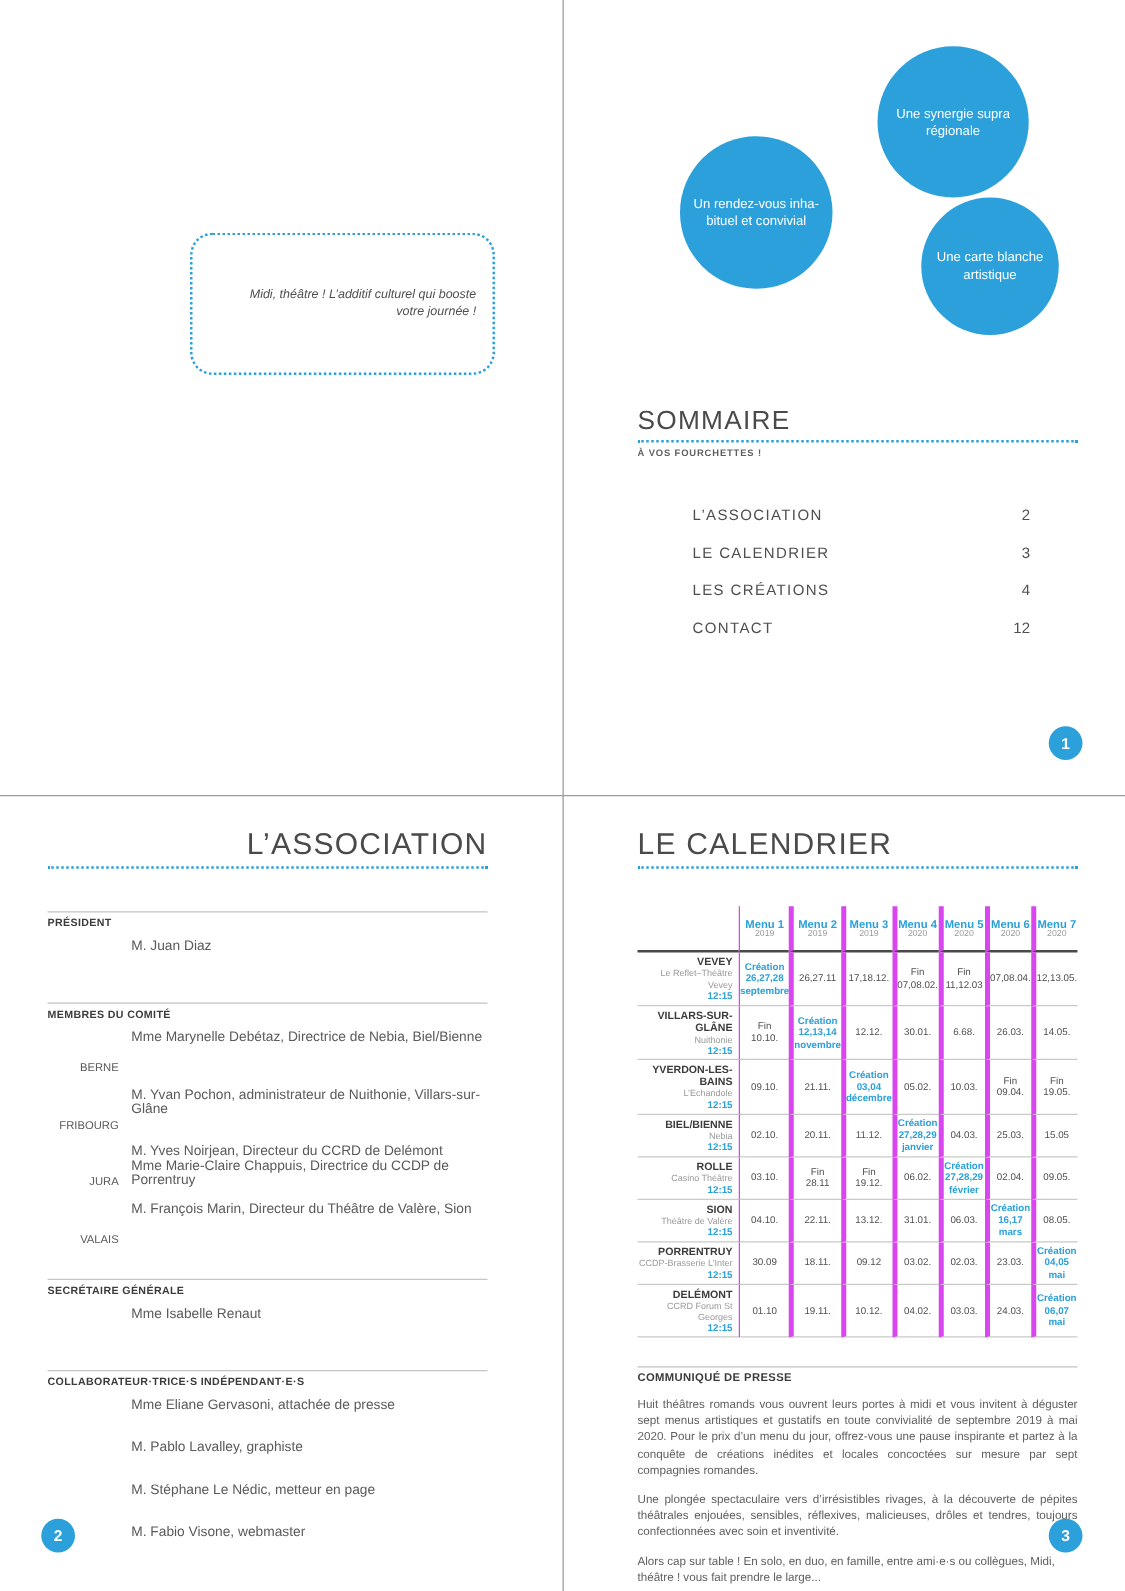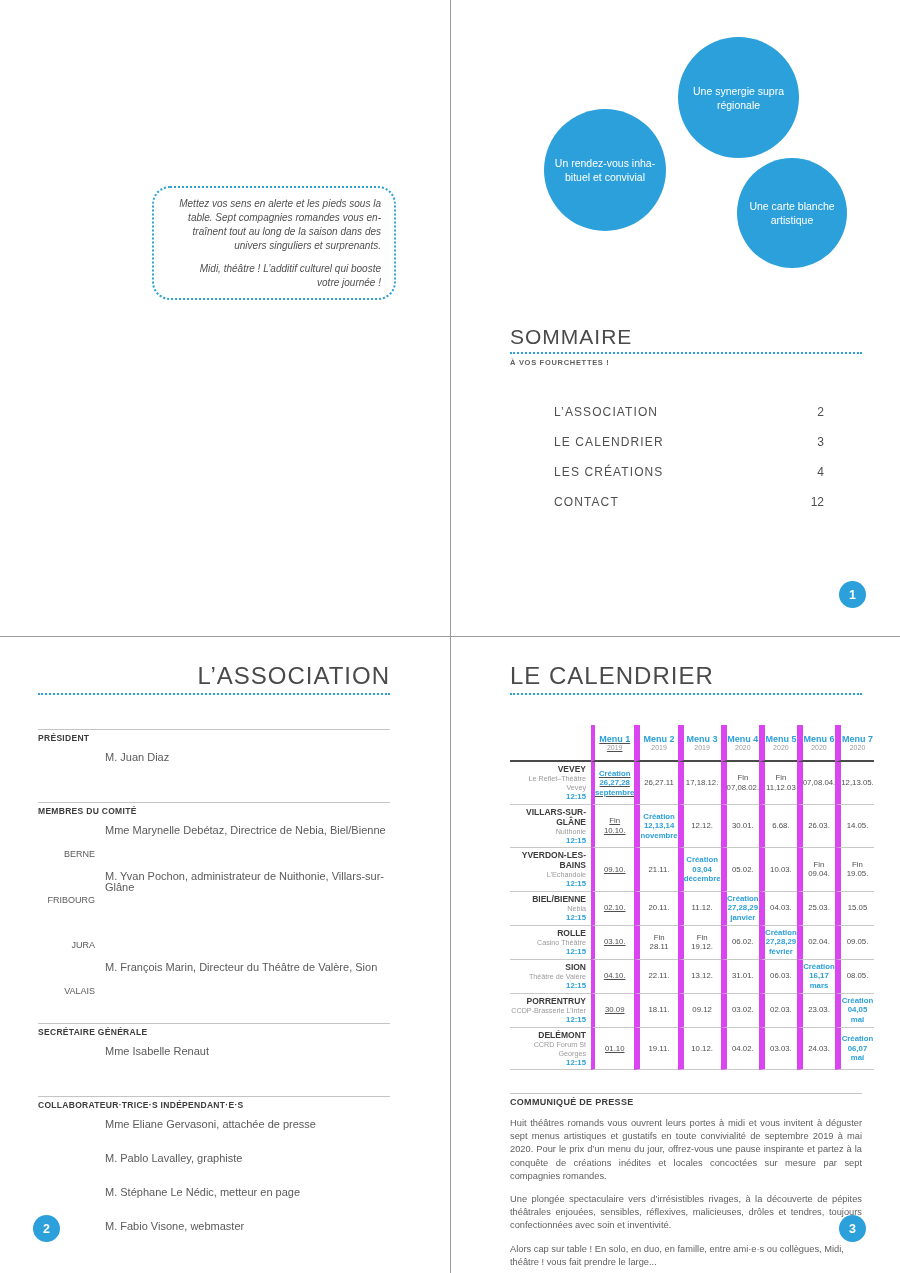--- a/index.html
+++ b/index.html
@@ -24,21 +24,21 @@
   .intro-box p:last-child{margin-bottom:0;}
 
   
   .circle{
     position:absolute;border-radius:50%;background:var(--accent);
     display:flex;align-items:center;justify-content:center;
   }
   .circle .circle-label{
     color:#ffffff;font-size:10.5px;line-height:14px;text-align:center;white-space:pre-line;
   }
-  .c0{left:678px;top:37px;width:121px;height:121px;}
+  .c0{left:702px;top:37px;width:121px;height:121px;}
   .c1{left:544px;top:109px;width:122px;height:122px;}
   .c2{left:737px;top:158px;width:110px;height:110px;}
 
   
   .page-title{font-size:24px;font-weight:300;letter-spacing:1px;color:#4a4a4a;}
   .dotline{border-bottom:2px dotted var(--accent);margin-top:3px;}
   .page-badge{
     position:absolute;width:27px;height:27px;border-radius:50%;background:var(--accent);
     color:#fff;font-size:12.5px;font-weight:bold;display:flex;align-items:center;justify-content:center;
   }
@@ -68,22 +68,22 @@
   .assoc-label{width:57px;flex-shrink:0;text-align:right;font-size:9px;color:#5a5a5a;line-height:11.5px;margin-top:24px;}
   .assoc-lines{margin-left:10px;font-size:11px;color:#5a5a5a;line-height:11.5px;white-space:pre-line;}
 
   
   .calpage{position:absolute;left:510px;top:662px;width:352px;}
   .cal-table{margin-top:30px;display:grid;grid-template-columns:81px repeat(7,1fr);}
   .cal-cell{display:flex;flex-direction:column;align-items:center;justify-content:center;
     min-height:29px;text-align:center;}
   .cal-cell.head{border-bottom:2px solid #4a4a4a;padding:3px 0;}
   .cal-cell.body{border-bottom:1px solid #c9c9c9;padding:2px 0;}
-  .colsep{border-left:6px solid #d946ef;}
-  .colfirst{border-left:4px solid #d946ef;text-decoration:underline;}
+  .colsep{border-left:4px solid #d946ef;}
+  .colfirst{border-left:1px solid #d946ef;}
   .menu-name{font-size:9px;font-weight:bold;color:var(--accent);}
   .menu-year{font-size:7px;color:#9a9a9a;}
   .city-cell{align-items:flex-end;padding-right:5px !important;text-align:right;}
   .city{font-size:8.5px;font-weight:bold;color:#3c3c3c;line-height:10px;}
   .venue{font-size:7.2px;color:#9a9a9a;line-height:9px;}
   .time{font-size:7.8px;font-weight:bold;color:var(--accent);line-height:9.5px;}
   .date-txt{font-size:7.8px;color:#4f4f4f;line-height:9.5px;white-space:pre-line;}
   .date-txt.hl{color:var(--accent);font-weight:bold;}
 
   .press{margin-top:23px;}
@@ -91,24 +91,20 @@
   .press-p{margin:10px 0 0 0;font-size:9.3px;line-height:13.2px;color:#5f5f5f;text-align:justify;}
   .press-p.short{text-align:left;}
 </style>
 </head>
 <body>
 
 <div class="divider-v"></div>
 <div class="divider-h"></div>
 
 <div class="intro-box">
-  <p>Mettez vos sens en alerte et les pieds sous la
-table. Sept compagnies romandes vous en-
-traînent tout au long de la saison dans des
-univers singuliers et surprenants.</p>
   <p>Midi, théâtre ! L’additif culturel qui booste
 votre journée !</p>
 </div>
 
 <div id="circles">
     <div class="circle c0">
       <div class="circle-label">Une synergie supra
 régionale</div>
     </div>
     <div class="circle c1">
@@ -167,20 +163,22 @@
           <div class="assoc-row">
             <div class="assoc-label">BERNE</div>
             <div class="assoc-lines">Mme Marynelle Debétaz, Directrice de Nebia, Biel/Bienne</div>
           </div>
           <div class="assoc-row">
             <div class="assoc-label">FRIBOURG</div>
             <div class="assoc-lines">M. Yvan Pochon, administrateur de Nuithonie, Villars-sur-Glâne</div>
           </div>
           <div class="assoc-row">
             <div class="assoc-label">JURA</div>
+            <div class="assoc-lines">M. Yves Noirjean, Directeur du CCRD de Delémont
+Mme Marie-Claire Chappuis, Directrice du CCDP de Porrentruy</div>
           </div>
           <div class="assoc-row">
             <div class="assoc-label">VALAIS</div>
             <div class="assoc-lines">M. François Marin, Directeur du Théâtre de Valère, Sion</div>
           </div>
         </div>
       </div>
       <div class="sec">
         <div class="sec-rule"></div>
         <div class="sec-head">SECRÉTAIRE GÉNÉRALE</div>

